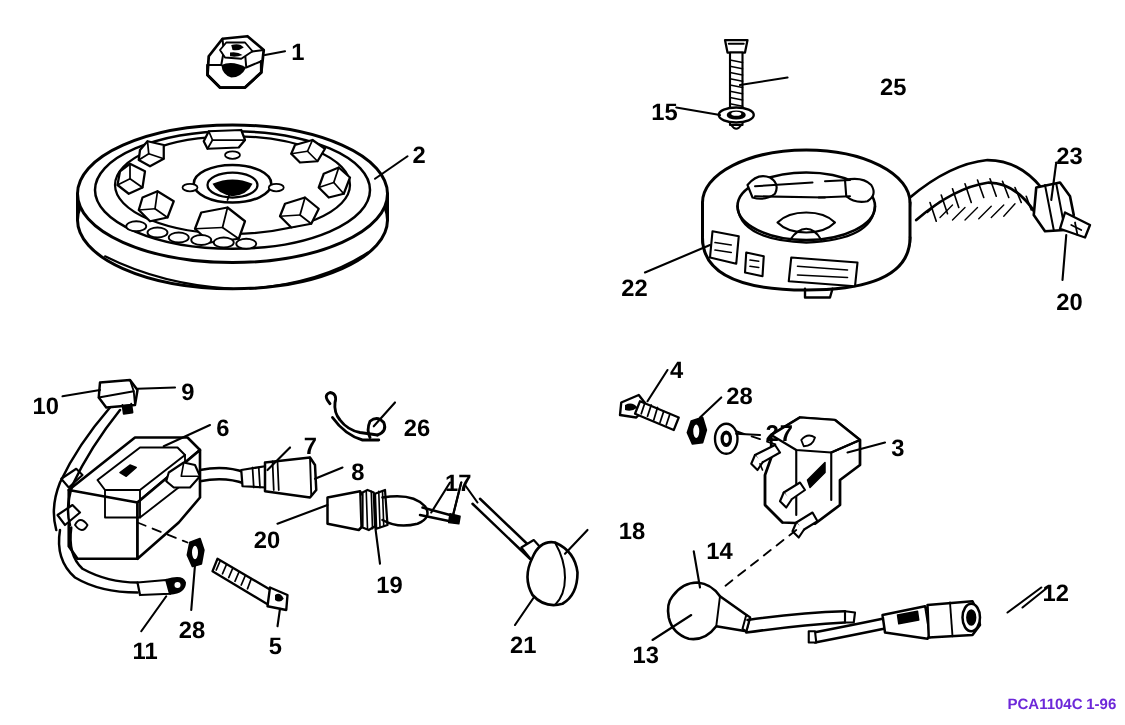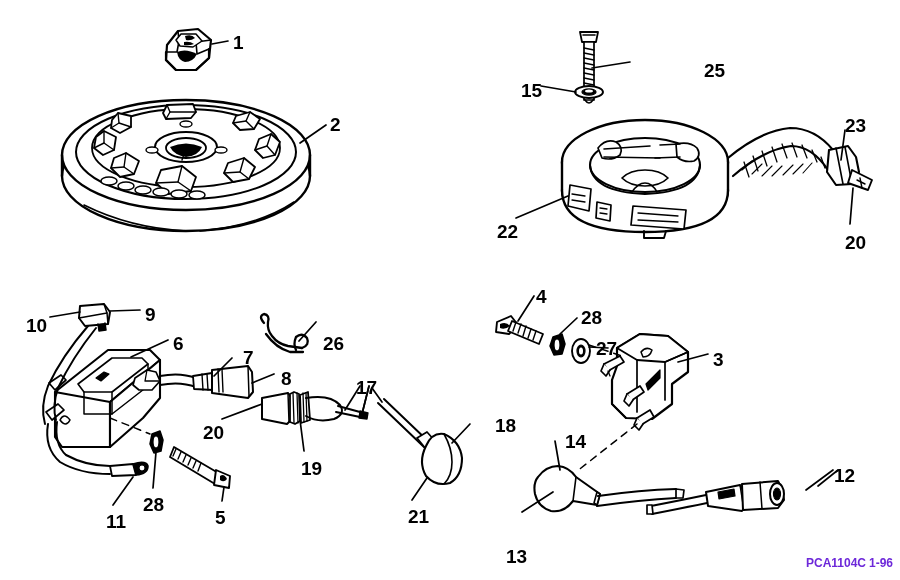--- a/index.html
+++ b/index.html
@@ -446,33 +446,33 @@
   <div class="lbl" style="left:713px; top:350px;">3</div>
   <div class="lbl" style="left:536px; top:287px;">4</div>
   <div class="lbl" style="left:215px; top:508px;">5</div>
   <div class="lbl" style="left:173px; top:334px;">6</div>
   <div class="lbl" style="left:243px; top:348px;">7</div>
   <div class="lbl" style="left:281px; top:369px;">8</div>
   <div class="lbl" style="left:145px; top:305px;">9</div>
   <div class="lbl" style="left:26px;  top:316px;">10</div>
   <div class="lbl" style="left:106px; top:512px;">11</div>
   <div class="lbl" style="left:834px; top:466px;">12</div>
-  <div class="lbl" style="left:506px; top:515px;margin-top:32px;">13</div>
+  <div class="lbl" style="left:506px; top:515px;">13</div>
   <div class="lbl" style="left:565px; top:432px;">14</div>
   <div class="lbl" style="left:521px; top:81px;">15</div>
   <div class="lbl" style="left:356px; top:378px;">17</div>
   <div class="lbl" style="left:495px; top:416px;">18</div>
   <div class="lbl" style="left:301px; top:459px;">19</div>
   <div class="lbl" style="left:203px; top:423px;">20</div>
   <div class="lbl" style="left:408px; top:507px;">21</div>
   <div class="lbl" style="left:497px; top:222px;">22</div>
   <div class="lbl" style="left:845px; top:116px;">23</div>
   <div class="lbl" style="left:845px; top:233px;">20</div>
   <div class="lbl" style="left:665px; top:61px;margin-left:39px;">25</div>
   <div class="lbl" style="left:323px; top:334px;">26</div>
-  <div class="lbl" style="left:596px; top:339px;">27</div>
+  <div class="lbl" style="left:612px; top:339px;font-family:Liberation Mono, monospace;">27</div>
   <div class="lbl" style="left:581px; top:308px;">28</div>
   <div class="lbl" style="left:143px; top:495px;">28</div>
 
   <div class="footer" style="left:806px; top:556px;">PCA1104C</div>
   <div class="footer" style="left:869px; top:556px;">1-96</div>
 
 </div>
 
 </body></html>

